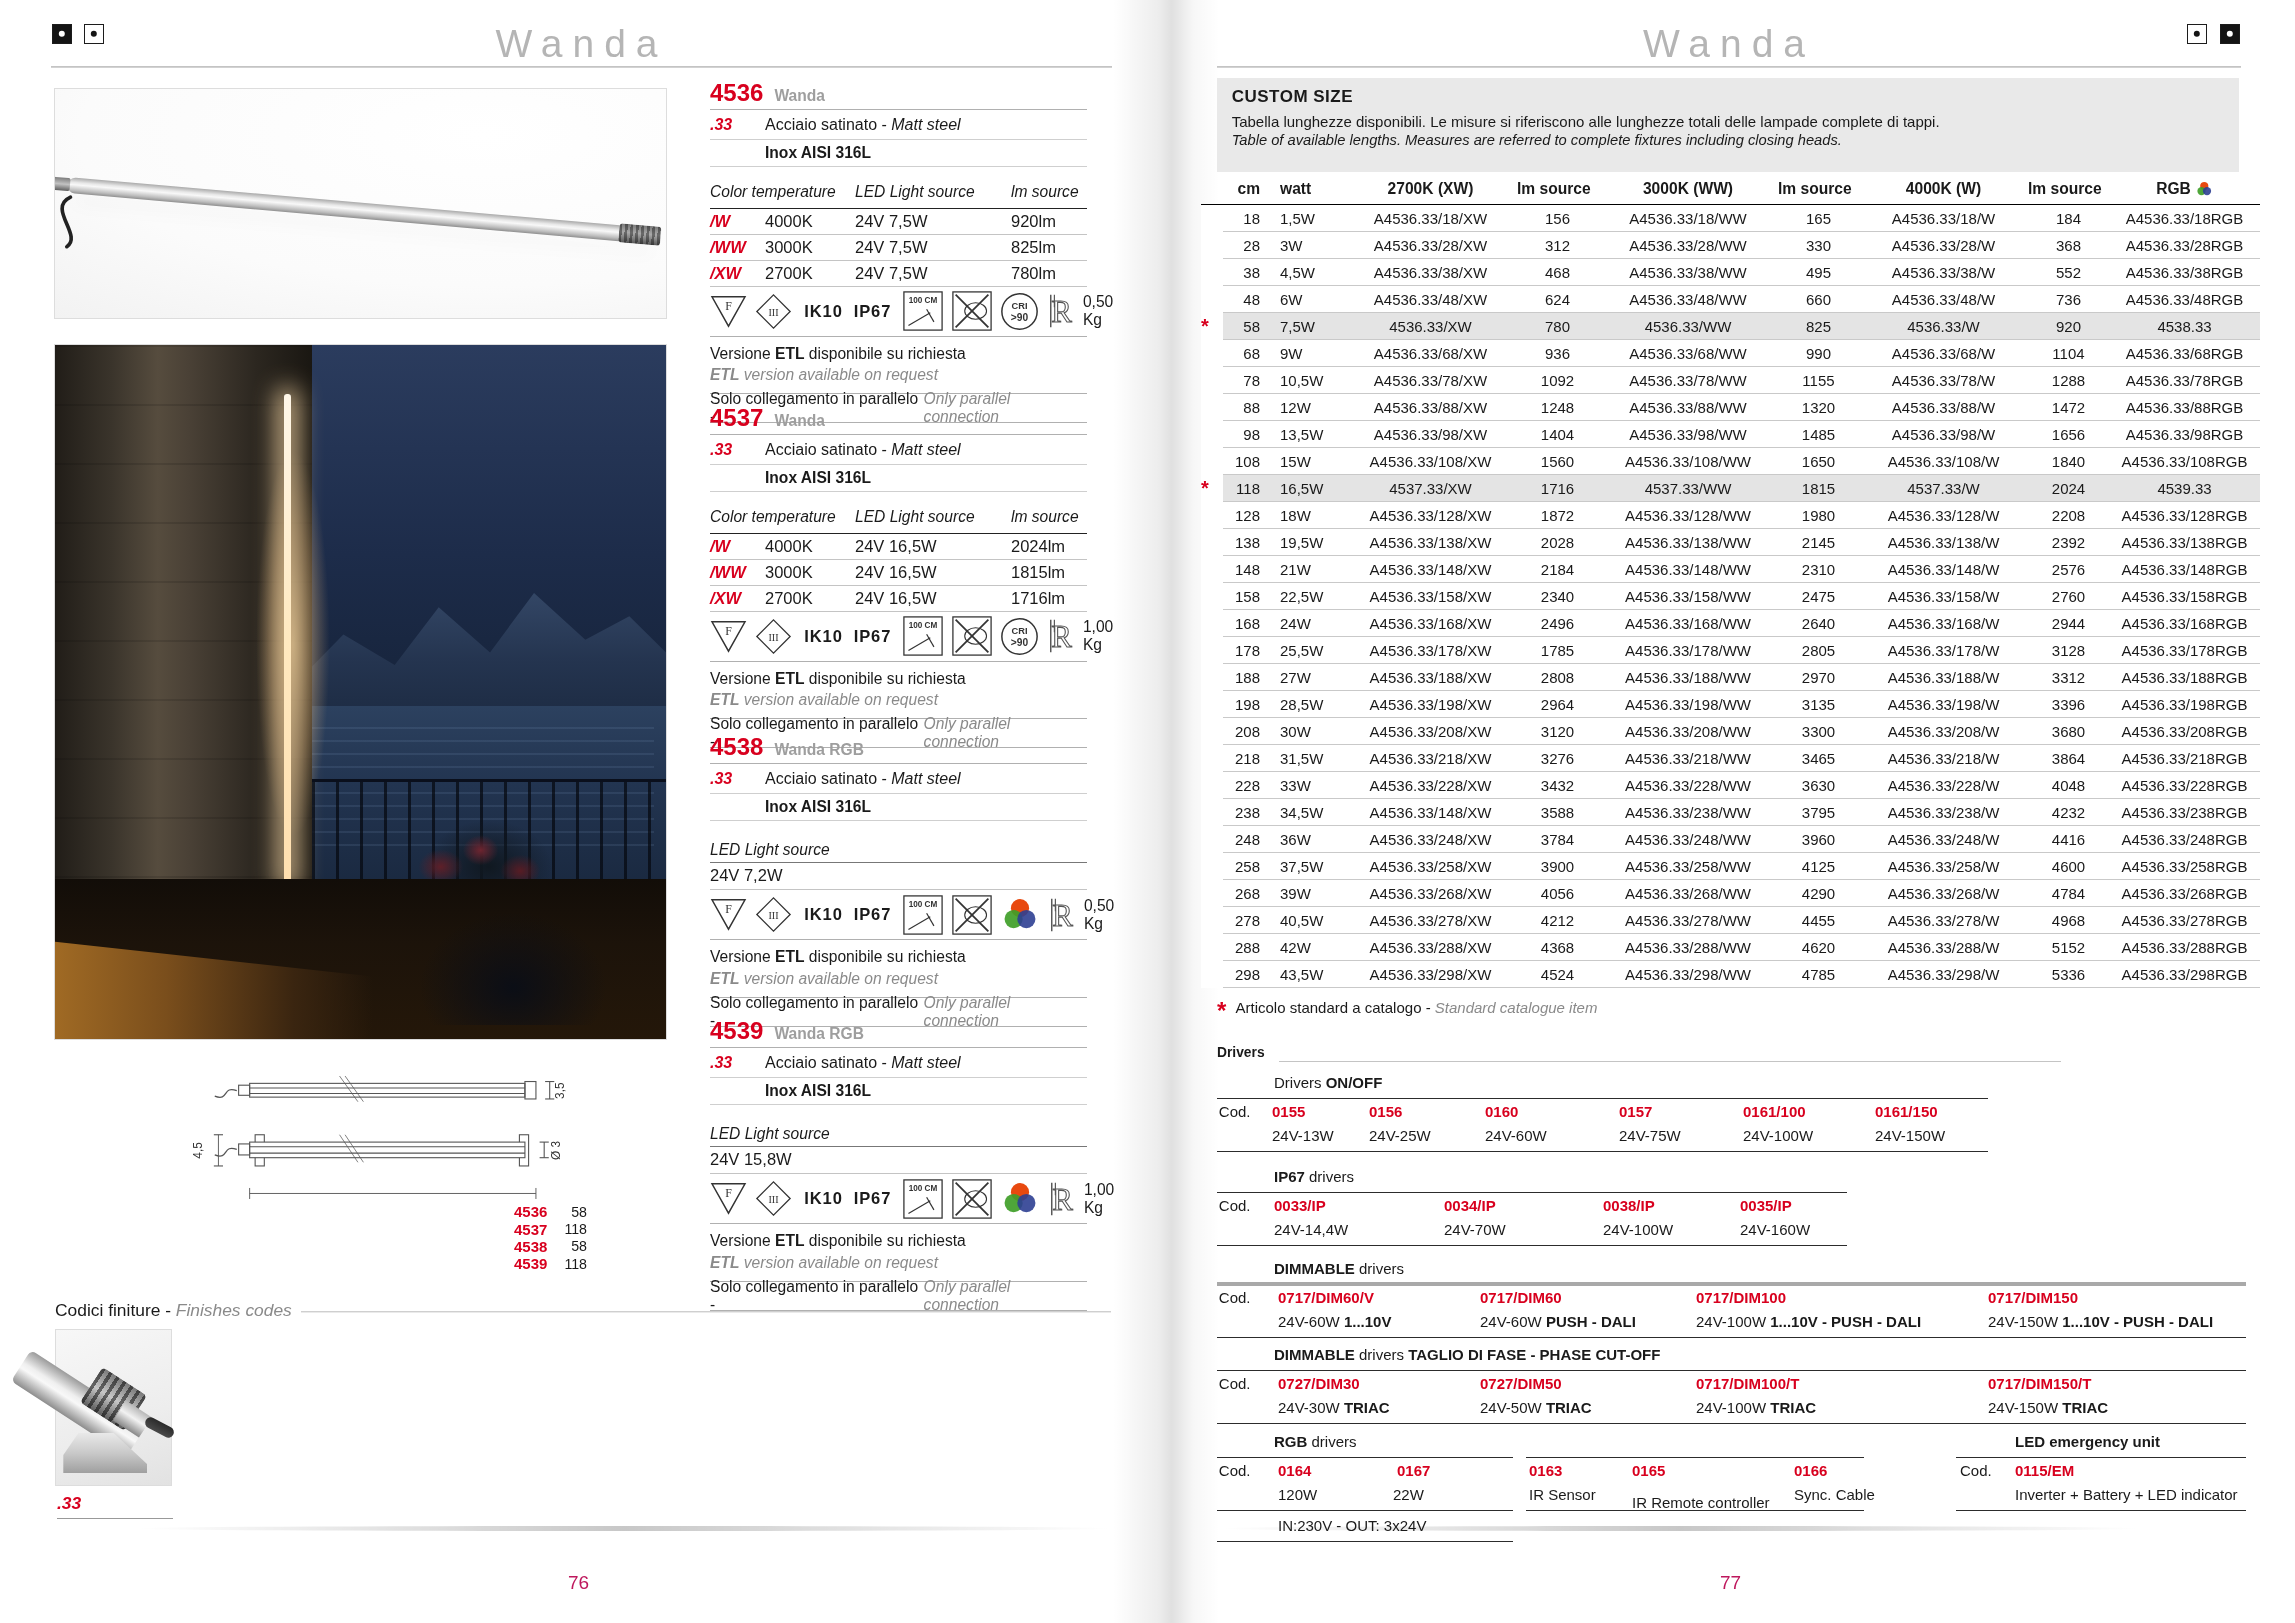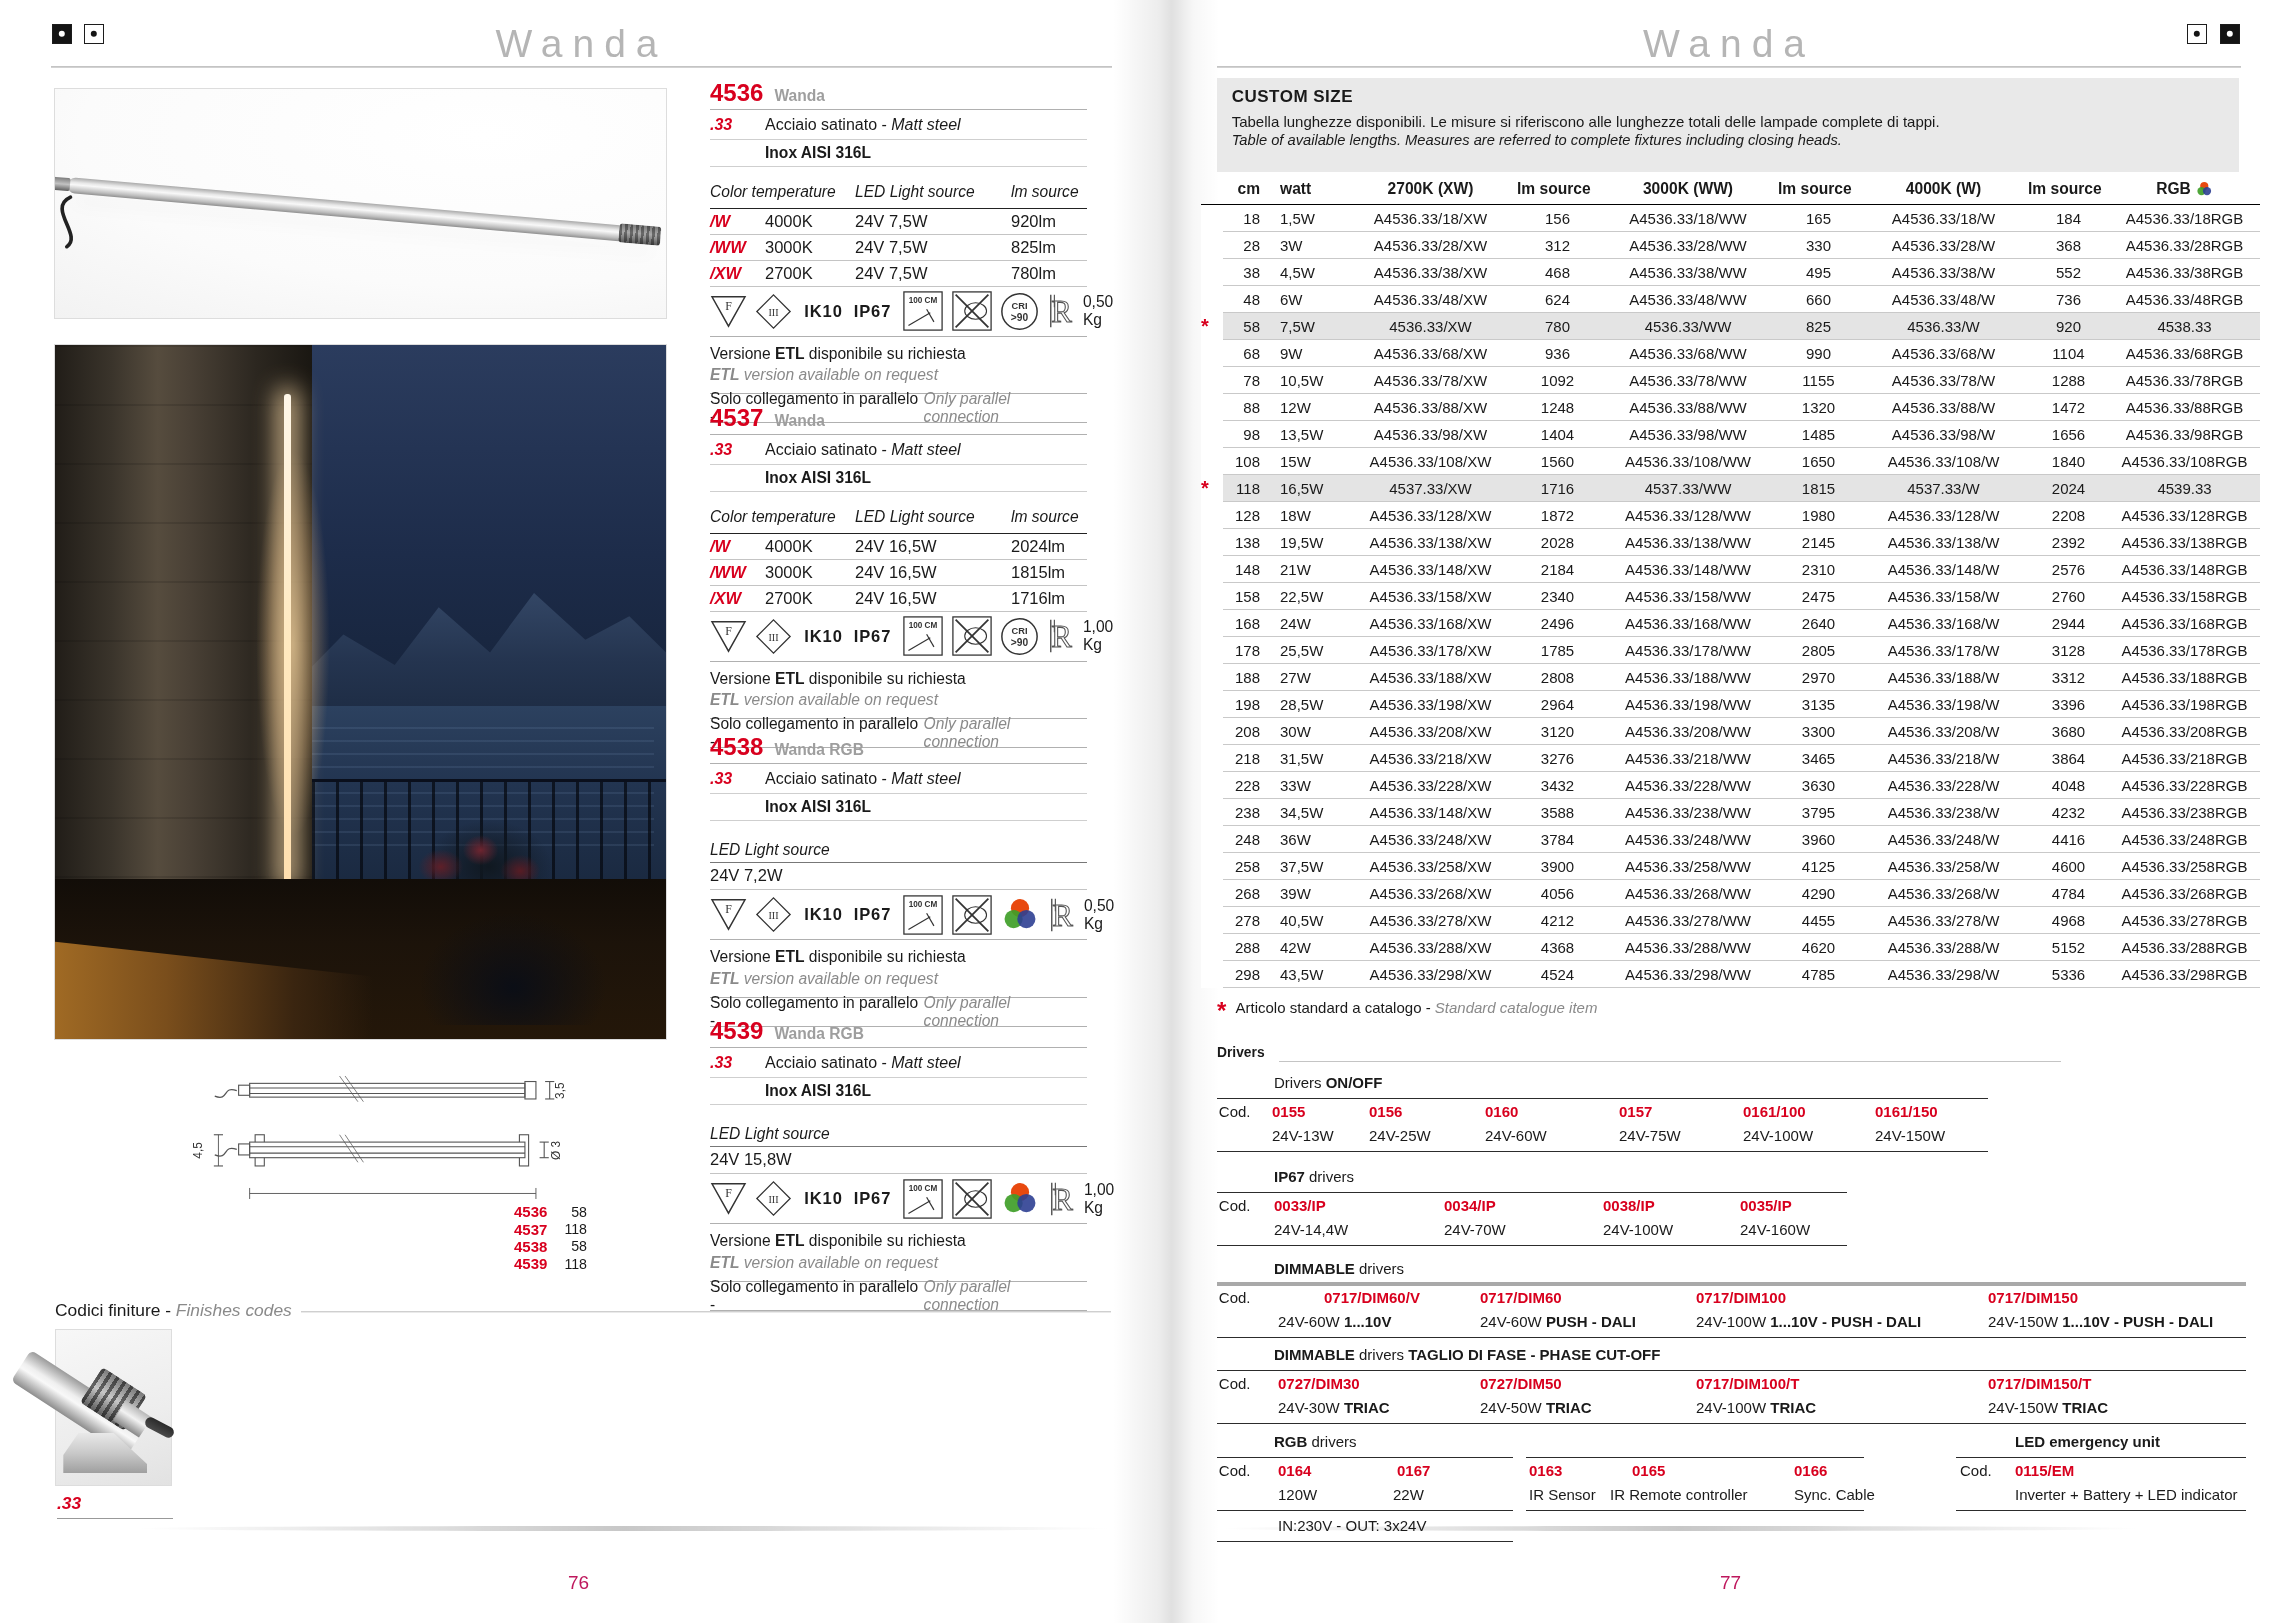--- a/index.html
+++ b/index.html
@@ -995,21 +995,21 @@
     <div class="dg-desc" style="left:227px;">24V-70W</div>
     <div class="dg-desc" style="left:386px;">24V-100W</div>
     <div class="dg-desc" style="left:523px;">24V-160W</div>
     <div class="dg-line" style="left:0;top:77px;width:630px;"></div>
   </div>
 
   <div class="dgroup" style="top:1260px;">
     <div class="dg-title"><b>DIMMABLE</b><span> drivers</span></div>
     <div class="dg-line thick" style="left:0;top:22px;width:1029px;"></div>
     <div class="dg-cod">Cod.</div>
-    <div class="dg-code" style="left:61px;margin-left:46px;">0717/DIM60/V</div>
+    <div class="dg-code" style="left:61px;">0717/DIM60/V</div>
     <div class="dg-code" style="left:263px;">0717/DIM60</div>
     <div class="dg-code" style="left:479px;">0717/DIM100</div>
     <div class="dg-code" style="left:771px;">0717/DIM150</div>
     <div class="dg-desc" style="left:61px;"><span>24V-60W </span><b>1...10V</b></div>
     <div class="dg-desc" style="left:263px;"><span>24V-60W </span><b>PUSH - DALI</b></div>
     <div class="dg-desc" style="left:479px;"><span>24V-100W </span><b>1...10V - PUSH - DALI</b></div>
     <div class="dg-desc" style="left:771px;"><span>24V-150W </span><b>1...10V - PUSH - DALI</b></div>
     <div class="dg-line" style="left:0;top:77px;width:1029px;"></div>
   </div>
 
@@ -1038,21 +1038,21 @@
     <div class="dg-desc" style="left:176px;">22W</div>
     <div class="dg-line" style="left:0;top:77px;width:296px;"></div>
     <div style="position:absolute;left:61px;top:84px;white-space:nowrap;">IN:230V - OUT: 3x24V</div>
     <div class="dg-line" style="left:0;top:108px;width:296px;"></div>
 
     <div class="dg-line" style="left:309px;top:24px;width:338px;"></div>
     <div class="dg-code" style="left:312px;">0163</div>
     <div class="dg-code" style="left:415px;">0165</div>
     <div class="dg-code" style="left:577px;">0166</div>
     <div class="dg-desc" style="left:312px;">IR Sensor</div>
-    <div class="dg-desc" style="left:393px;">IR Remote controller</div>
+    <div class="dg-desc" style="left:415px;margin-top:8px;">IR Remote controller</div>
     <div class="dg-desc" style="left:577px;">Sync. Cable</div>
     <div class="dg-line" style="left:309px;top:77px;width:338px;"></div>
 
     <div style="position:absolute;left:798px;top:0;font-weight:bold;white-space:nowrap;">LED emergency unit</div>
     <div class="dg-line" style="left:739px;top:24px;width:290px;"></div>
     <div class="dg-cod" style="left:743px;">Cod.</div>
     <div class="dg-code" style="left:798px;">0115/EM</div>
     <div class="dg-desc" style="left:798px;">Inverter + Battery + LED indicator</div>
     <div class="dg-line" style="left:739px;top:77px;width:290px;"></div>
   </div>

